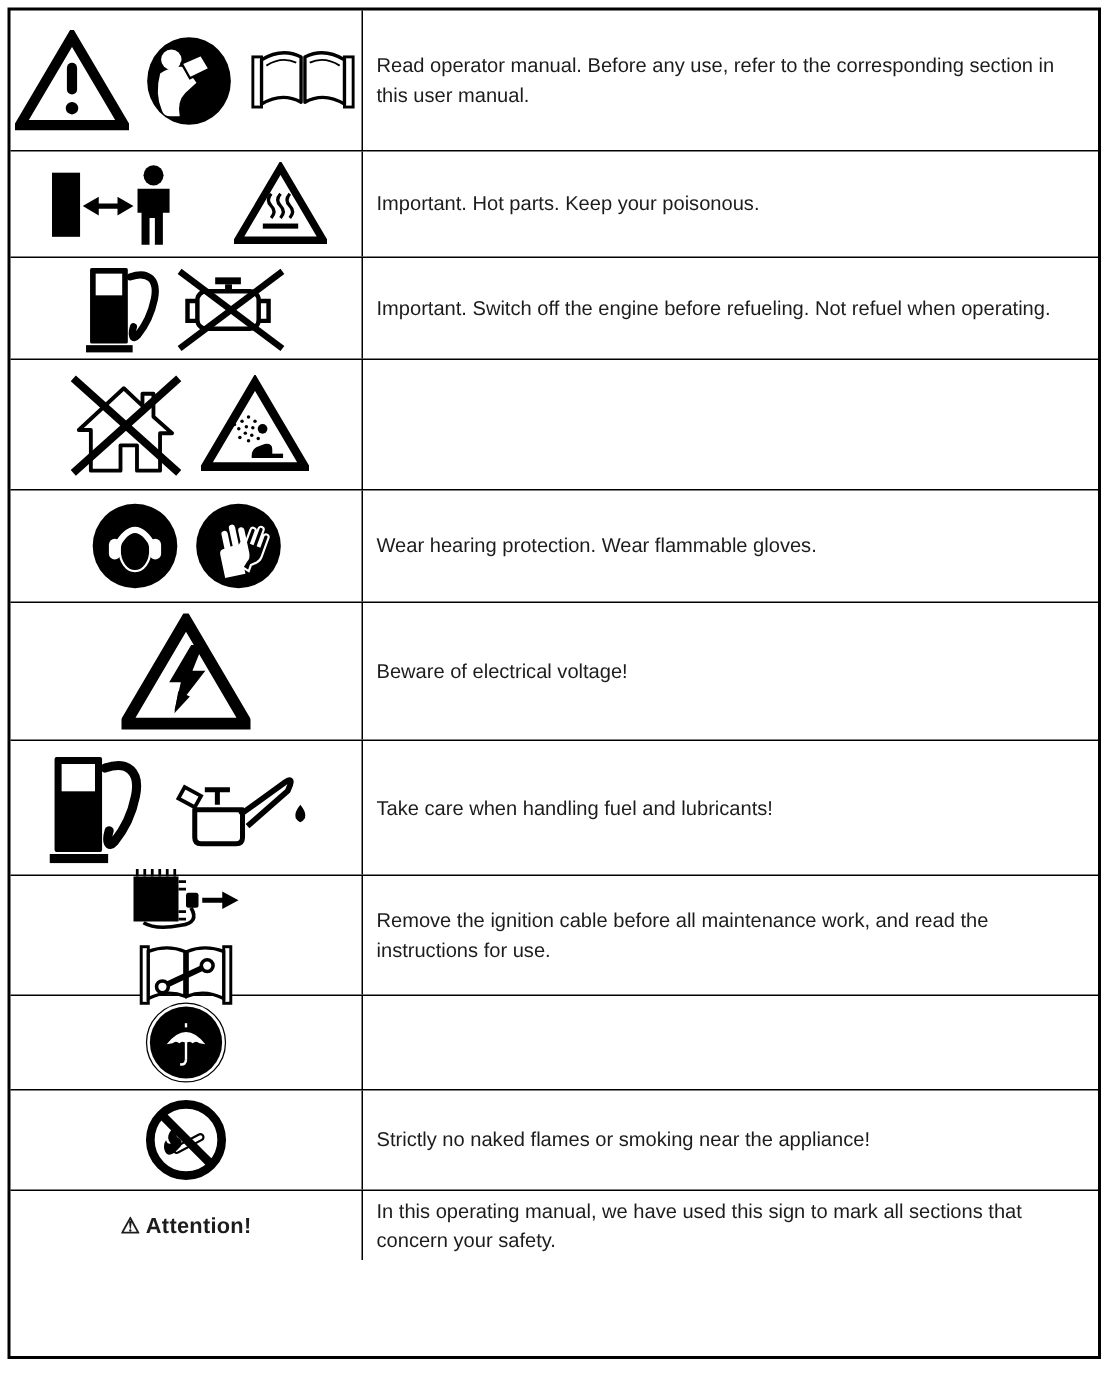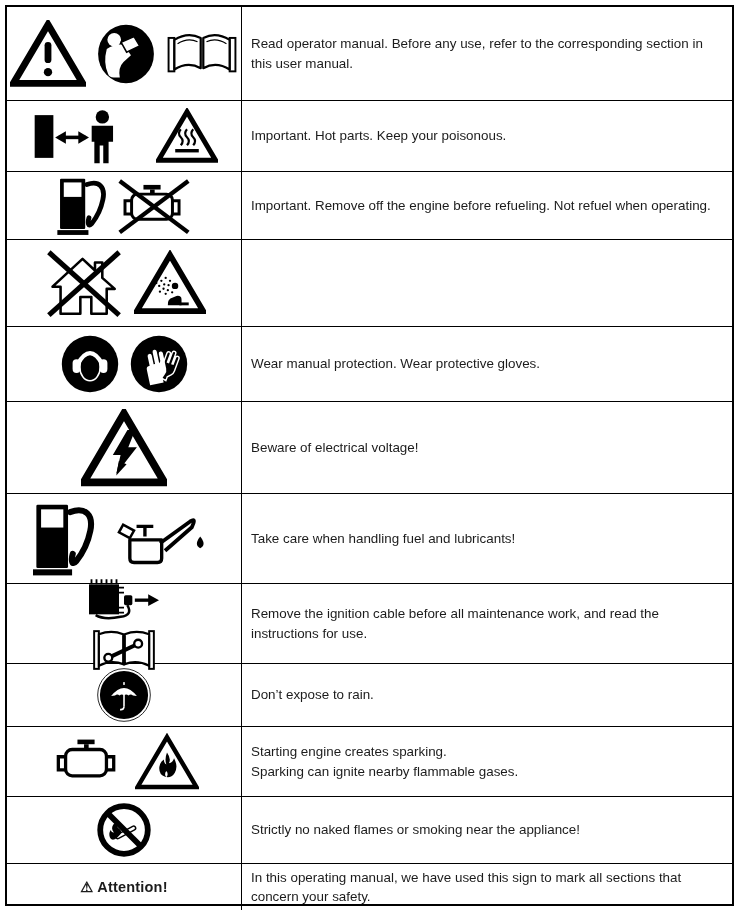--- a/index.html
+++ b/index.html
@@ -74,21 +74,21 @@
       </svg>
       <svg width="76" height="58" viewBox="0 0 112 88">
         <rect x="40" y="12" width="26" height="7" fill="#000"></rect>
           <rect x="50" y="19" width="7" height="7" fill="#000"></rect>
         <rect x="22" y="26" width="62" height="38" rx="9" fill="none" stroke="#000" stroke-width="4.5"></rect>
         <path d="M22 36 h-10 v20 h10 M84 36 h10 v20 h-10" fill="none" stroke="#000" stroke-width="4.5"></path>
         <line x1="4" y1="6" x2="108" y2="84" stroke="#000" stroke-width="6.5"></line>
         <line x1="108" y1="6" x2="4" y2="84" stroke="#000" stroke-width="6.5"></line>
       </svg>
     </div>
-    <div class="text-cell">Important. Remove off the engine before refueling. Not refuel when operating.</div>
+    <div class="text-cell">Important. Switch off the engine before refueling. Not refuel when operating.</div>
   </div>
 
   <div class="row r3">
     <div class="icon-cell">
       <svg width="82" height="74" viewBox="0 0 112 100">
         <path d="M24 92 V55 H13 L54 17 71 33 V22 h10 v21 l17 15 H87 v34 H66 V69 H51 v23 Z" fill="none" stroke="#000" stroke-width="3.5" stroke-linejoin="round"></path>
         <line x1="8" y1="8" x2="104" y2="94" stroke="#000" stroke-width="7"></line>
         <line x1="104" y1="8" x2="8" y2="94" stroke="#000" stroke-width="7"></line>
       </svg>
       <svg width="72" height="66" viewBox="0 0 100 90">
@@ -126,21 +126,21 @@
       <svg width="60" height="60" viewBox="0 0 100 100">
         <circle cx="50" cy="50" r="47" fill="#000"></circle>
         <g transform="rotate(20 62 44)">
           <path d="M54 72 V52 q0 -5 4 -5 h1 V32 q0 -3 3 -3 t3 3 v14 h2 V28 q0 -3 3 -3 t3 3 v18 h2 V34 q0 -3 3 -3 t3 3 v22 q0 5 -3 8 l-5 5 v7 z" fill="none" stroke="#fff" stroke-width="2.4"></path>
         </g>
         <g transform="rotate(-12 40 60)">
           <path d="M30 84 V58 q0 -6 5 -6 h1 V36 q0 -3.5 3.5 -3.5 T43 36 v15 h2.5 V31 q0 -3.5 3.5 -3.5 T52.5 31 v20 h2.5 V36 q0 -3.5 3.5 -3.5 T62 36 v26 q0 6 -4 9 l-5 5 v8 z" fill="#fff"></path>
         </g>
       </svg>
     </div>
-    <div class="text-cell">Wear manual protection. Wear protective gloves.</div>
+    <div class="text-cell">Wear hearing protection. Wear flammable gloves.</div>
   </div>
 
   <div class="row r5">
     <div class="icon-cell">
       <svg width="86" height="78" viewBox="0 0 100 90">
         <path d="M50 5 L97 85 H3 Z" fill="none" stroke="#000" stroke-width="9"></path>
         <polygon points="54,24 37,53 46,53 41,75 65,44 55,44 63,24" fill="#000"></polygon>
         <polygon points="41,77 53,64 44,60" fill="#000"></polygon>
       </svg>
     </div>
@@ -195,40 +195,22 @@
     <div class="icon-cell">
       <svg width="56" height="56" viewBox="0 0 100 100">
         <circle cx="50" cy="50" r="47" fill="none" stroke="#000" stroke-width="1.5"></circle>
         <circle cx="50" cy="50" r="43" fill="#000"></circle>
         <path d="M27 52 Q50 23 73 52 l-7 -1 q-4 -4 -8 0 q-4 -4 -8 0 q-4 -4 -8 0 q-4 -4 -8 0 z" fill="#fff"></path>
         <rect x="48.6" y="27" width="2.8" height="5" fill="#fff"></rect>
         <rect x="48.6" y="50" width="2.8" height="20" fill="#fff"></rect>
         <path d="M50 70 q0 7 -7 6" fill="none" stroke="#fff" stroke-width="3"></path>
       </svg>
     </div>
-    <div class="text-cell">Don’t expose to rain.</div>
-  </div>
-
-  <div class="row r9">
-    <div class="icon-cell">
-      <svg width="76" height="58" viewBox="0 0 112 88">
-        <rect x="40" y="10" width="26" height="7" fill="#000"></rect>
-          <rect x="50" y="17" width="7" height="8" fill="#000"></rect>
-        <rect x="22" y="25" width="62" height="40" rx="10" fill="none" stroke="#000" stroke-width="5"></rect>
-        <path d="M22 36 h-11 v20 h11 M84 36 h11 v20 h-11" fill="none" stroke="#000" stroke-width="5"></path>
-      </svg>
-      <svg width="64" height="58" viewBox="0 0 100 90">
-        <path d="M50 6 L96 84 H4 Z" fill="none" stroke="#000" stroke-width="7"></path>
-        <path d="M50 30 q7 10 3 17 q6 -1 8 -8 q7 13 1 23 q-6 9 -15 6 q-10 -3 -9 -15 q1 -8 7 -12 q0 6 4 8 q-3 -9 1 -19 z" fill="#000"></path>
-        <path d="M49 59 q4 5 0 10 q-4 -5 0 -10" fill="#fff"></path>
-      </svg>
-    </div>
-    <div class="text-cell">Starting engine creates sparking.
-Sparking can ignite nearby flammable gases.</div>
-  </div>
+  </div>
+
 
   <div class="row r10">
     <div class="icon-cell">
       <svg width="58" height="58" viewBox="0 0 100 100">
         <g transform="rotate(-28 50 55)">
           <rect x="34" y="52" width="38" height="7" rx="3.5" fill="#fff" stroke="#000" stroke-width="2.5"></rect>
           <path d="M35 57 q-11 2 -10 -7 q1 -7 7 -10 q-1 5 3 6 q-2 -8 5 -12 q5 -3 9 0 q-6 5 -3 11 q3 5 -2 9 z" fill="#000"></path>
         </g>
         <circle cx="50" cy="50" r="41" fill="none" stroke="#000" stroke-width="10"></circle>
         <line x1="22" y1="21" x2="79" y2="78" stroke="#000" stroke-width="10"></line>

